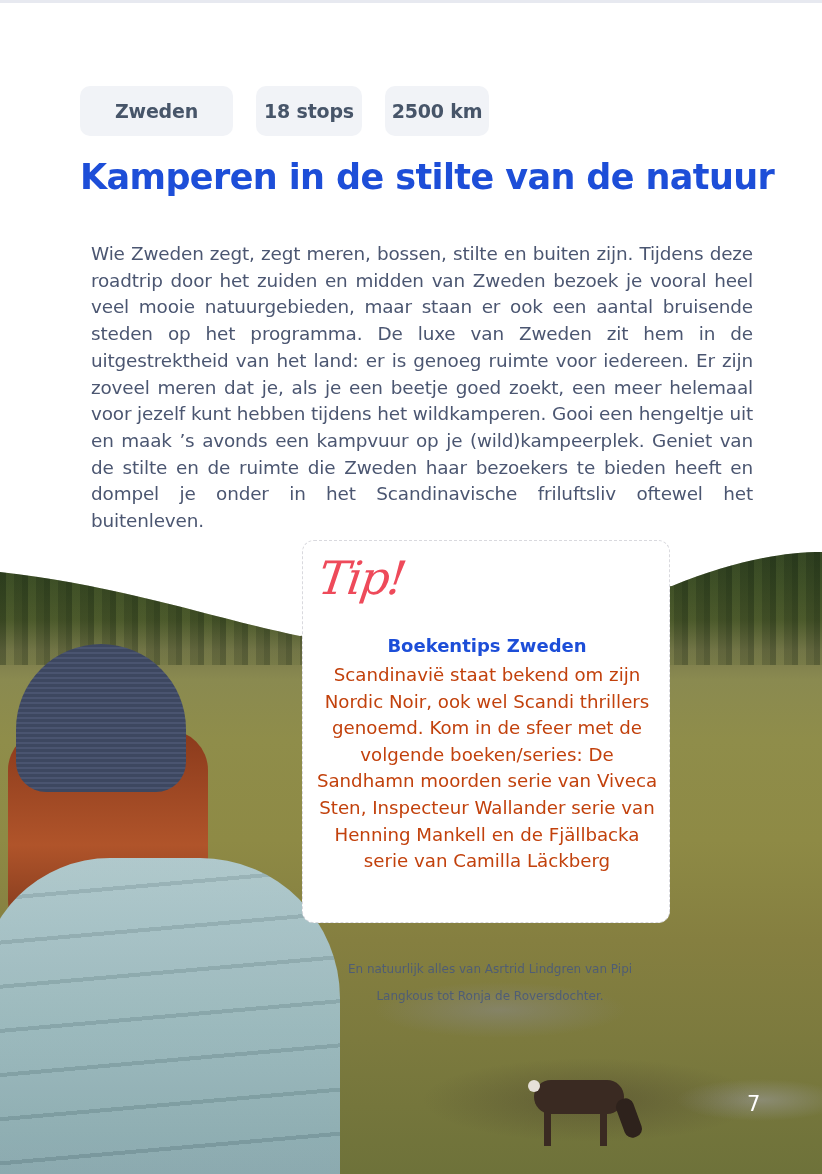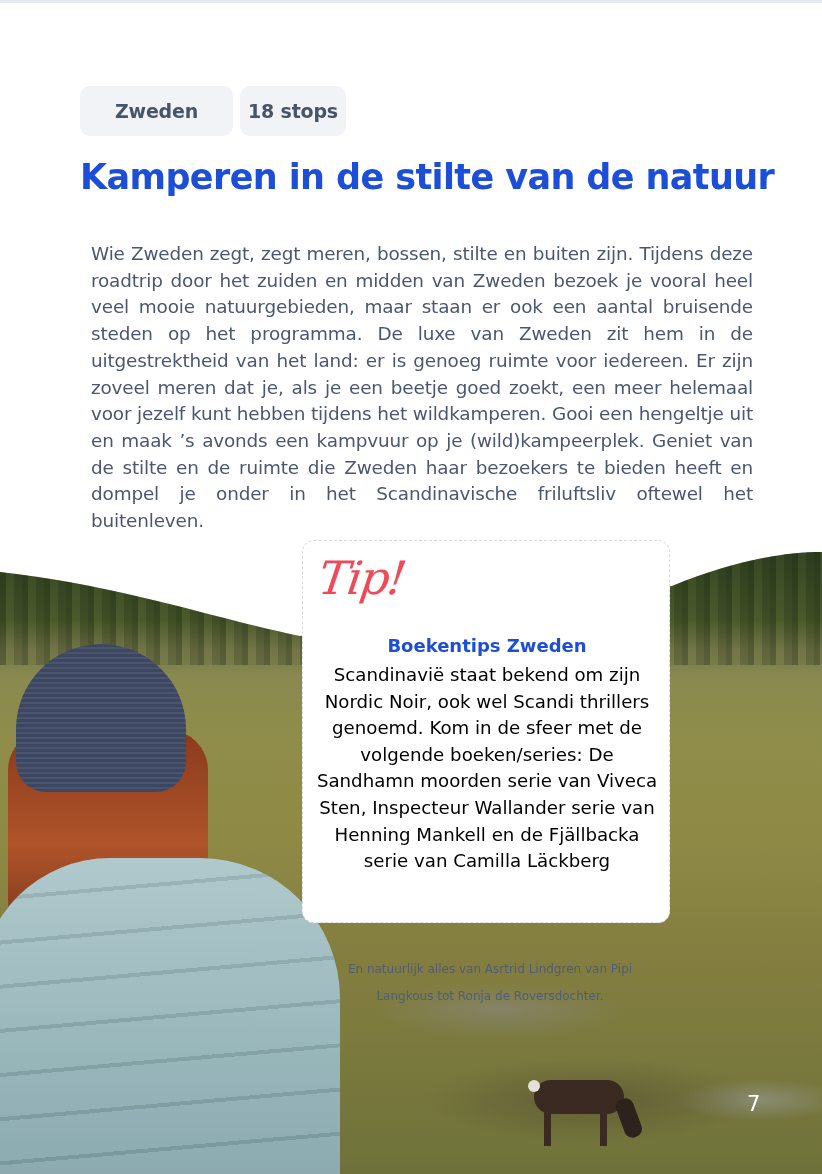--- a/index.html
+++ b/index.html
@@ -4,21 +4,21 @@
 <style>
   html, body { margin:0; padding:0; }
   body {
     width:822px; height:1174px; position:relative; overflow:hidden;
     background:#ffffff;
     font-family:"DejaVu Sans", "Liberation Sans", sans-serif;
     color:#475569;
   }
   .topbar { position:absolute; left:0; top:0; width:822px; height:3px; background:#e7e9f0; }
 
-  .chips { position:absolute; left:80px; top:86px; display:flex; gap:7px; }
+  .chips { position:absolute; left:80px; top:86px; display:flex; gap:23px; }
   .chip {
     background:#f1f3f7; border-radius:10px; height:50px;
     display:flex; align-items:center; justify-content:center;
     font-weight:bold; font-size:19px; color:#475569; letter-spacing:-0.2px;
   }
   .chip.c1 { width:153px; }
   .chip.c2 { width:106px; }
   .chip.c3 { width:104px; }
 
   .title {
@@ -89,39 +89,40 @@
     position:absolute; left:16px; top:10px;
     font-family:"DejaVu Serif", serif; font-style:italic;
     font-size:46px; color:#ee4a5a; letter-spacing:-2px; transform:skewX(-8deg);
   }
   .tip-heading {
     position:absolute; left:0; top:94px; width:368px; text-align:center;
     font-weight:bold; font-size:18px; color:#1d4ed8;
   }
   .tip-body {
     position:absolute; left:12px; top:121px; width:344px; text-align:center;
-    font-size:18.2px; line-height:26.6px; color:#000000; margin:0;
+    font-size:18.2px; line-height:26.6px; color:#c2410c; margin:0;
   }
 
   .overlay-note {
     position:absolute; left:330px; top:956px; width:320px; text-align:center;
     font-size:12px; line-height:27px; color:#4a5a7a; opacity:0.9; margin:0;
   }
   .page-number {
     position:absolute; left:747px; top:1092px; font-size:21px; color:#ffffff;
   }
 </style>
 </head>
 <body>
 
 <div class="topbar"></div>
 
 <div class="chips">
   <div class="chip c1">Zweden</div>
   <div class="chip c2">18 stops</div>
+  <div class="chip c3">2500 km</div>
 </div>
 
 <h1 class="title">Kamperen in de stilte van de natuur</h1>
 
 <p class="body-text">Wie Zweden zegt, zegt meren, bossen, stilte en buiten zijn. Tijdens deze roadtrip door het zuiden en midden van Zweden bezoek je vooral heel veel mooie natuurgebieden, maar staan er ook een aantal bruisende steden op het programma. De luxe van Zweden zit hem in de uitgestrektheid van het land: er is genoeg ruimte voor iedereen. Er zijn zoveel meren dat je, als je een beetje goed zoekt, een meer helemaal voor jezelf kunt hebben tijdens het wildkamperen. Gooi een hengeltje uit en maak ’s avonds een kampvuur op je (wild)kampeerplek. Geniet van de stilte en de ruimte die Zweden haar bezoekers te bieden heeft en dompel je onder in het Scandinavische friluftsliv oftewel het buitenleven.</p>
 
 <div class="photo">
   <div class="trees"></div>
   <div class="person">
     <div class="hair"></div>

